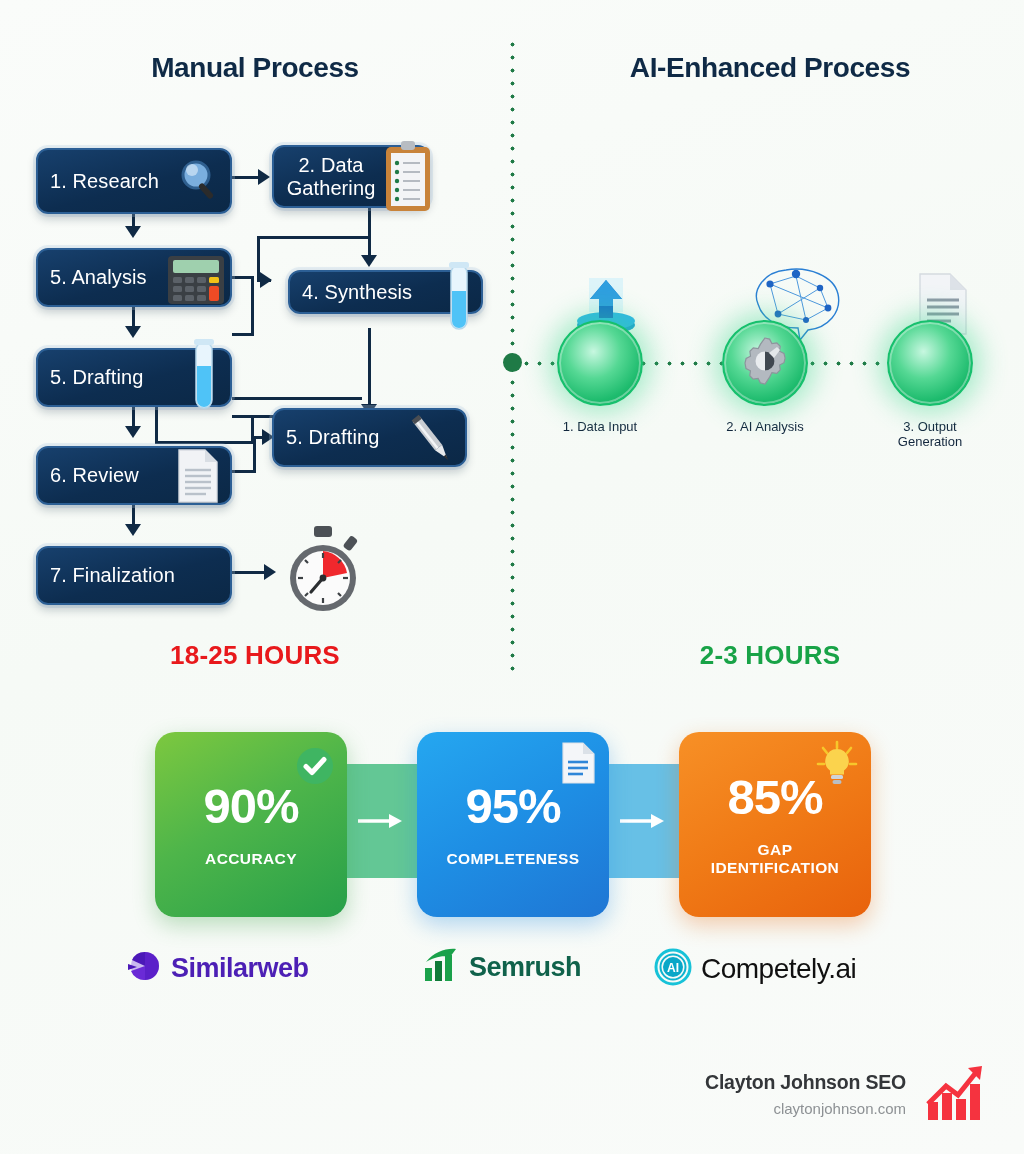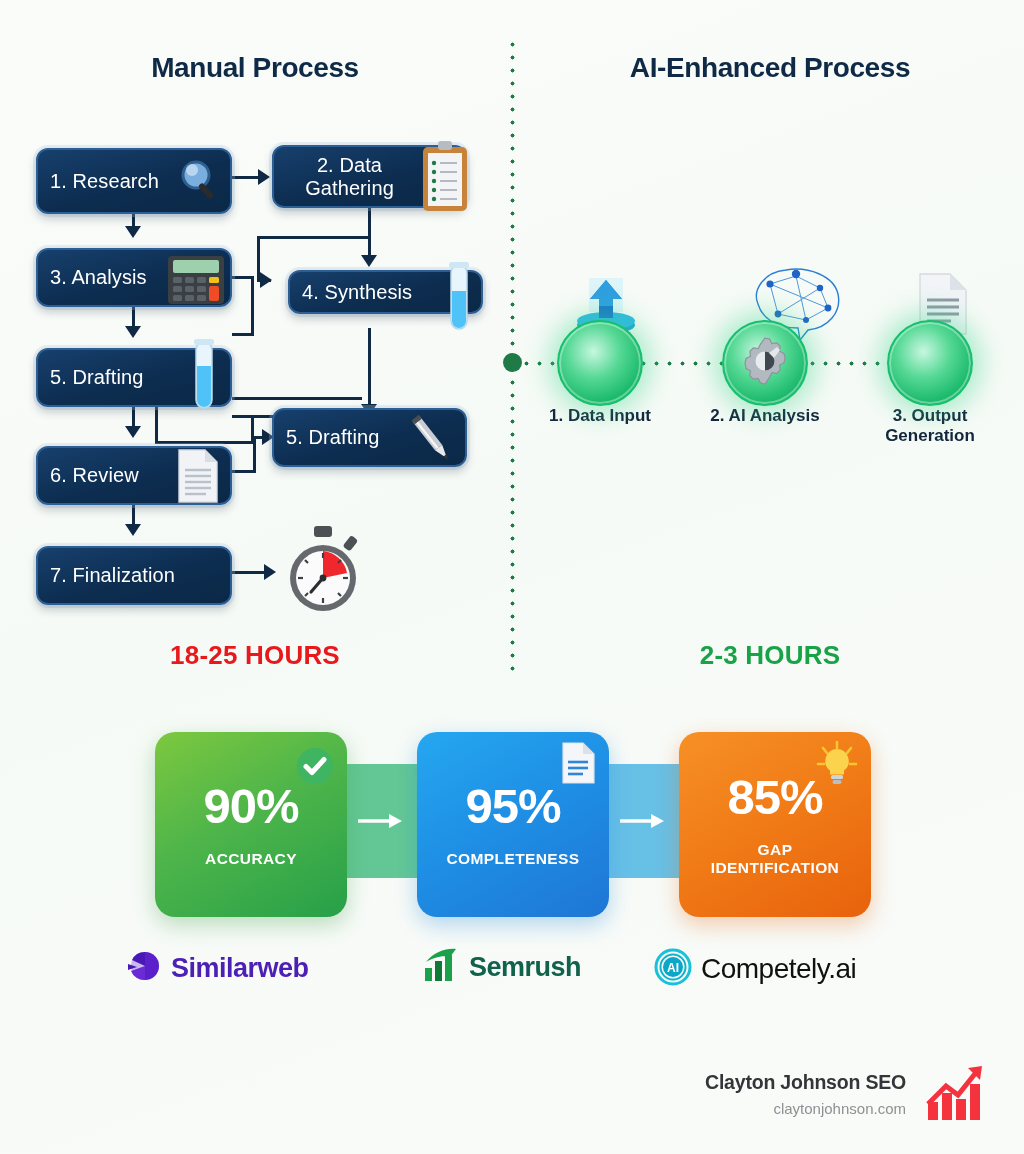--- a/index.html
+++ b/index.html
@@ -66,21 +66,21 @@
   
   .ai-step { position: absolute; text-align: center; }
   .ai-orb {
     position: relative; width: 86px; height: 86px; border-radius: 50%;
     margin: 0 auto;
     background: radial-gradient(circle at 42% 36%, #c7f7e0 0%, #55d894 38%, #1dbb6d 70%, #14a85f 100%);
     box-shadow: 0 0 26px 8px rgba(60,215,140,.42), inset 0 0 0 2px rgba(255,255,255,.35);
     border: 2px solid #16c06d;
   }
   .ai-label {
-    font-size: 17px; font-weight: 700; color: #12263d;
+    margin-top: 13px; font-size: 13px; font-weight: 400; color: #12263d;
     line-height: 1.17; white-space: pre-line;
   }
 
   
   .band { position: absolute; top: 764px; height: 114px; }
   .card {
     position: absolute; top: 732px; width: 192px; height: 185px;
     border-radius: 20px; color: #fff; text-align: center;
     display: flex; flex-direction: column; align-items: center; justify-content: center; gap: 10px;
   }
@@ -184,21 +184,21 @@
     <span class="lbl">1. Research</span>
     <span class="ico" style="right:8px; top:9px;">
       <svg width="44" height="42" viewBox="0 0 44 42">
         <circle cx="18" cy="16" r="13" fill="#7aaede" stroke="#2f5f8f" stroke-width="3"></circle>
         <circle cx="14" cy="11" r="6" fill="#cfe3f5" opacity=".75"></circle>
         <rect x="25" y="23" width="6" height="18" rx="3" fill="#2b2b2b" transform="rotate(-42 28 32)"></rect>
       </svg>
     </span>
   </div>
 
-  <div class="node" id="node-data-gathering" style="left:272px; top:145px; width:195px; height:63px; justify-content:center; padding-right:52px;">
+  <div class="node" id="node-data-gathering" style="left:272px; top:145px; width:158px; height:63px; justify-content:center; padding-right:52px;">
     <span class="lbl" style="text-align:center;">2. Data
 Gathering</span>
     <span class="ico" style="right:-4px; top:-8px;">
       <svg width="48" height="76" viewBox="0 0 48 76">
         <rect x="2" y="8" width="44" height="64" rx="5" fill="#c8833a"></rect>
         <rect x="7" y="14" width="34" height="53" fill="#f3f4f6"></rect>
         <rect x="17" y="2" width="14" height="9" rx="3" fill="#b7bcc2"></rect>
         <g fill="#1f7a46">
             <circle cx="13" cy="24" r="2.2"></circle>
             <circle cx="13" cy="33" r="2.2"></circle>
@@ -211,21 +211,21 @@
             <line x1="19" y1="33" x2="36" y2="33"></line>
             <line x1="19" y1="42" x2="36" y2="42"></line>
             <line x1="19" y1="51" x2="36" y2="51"></line>
             <line x1="19" y1="60" x2="36" y2="60"></line>
           </g>
       </svg>
     </span>
   </div>
 
   <div class="node" id="node-analysis" style="left:36px; top:248px; width:196px; height:59px;">
-    <span class="lbl">3. Analysis</span>
+    <span class="lbl">5. Analysis</span>
     <span class="ico" style="right:6px; top:6px;">
       <svg width="56" height="48" viewBox="0 0 56 48">
         <rect x="0" y="0" width="56" height="48" rx="4" fill="#3a3f44"></rect>
         <rect x="5" y="4" width="46" height="13" rx="2" fill="#9fd0ae"></rect>
         <g fill="#5b6168">
             <rect x="5" y="21" width="9" height="6" rx="1.5"></rect>
             <rect x="17" y="21" width="9" height="6" rx="1.5"></rect>
             <rect x="29" y="21" width="9" height="6" rx="1.5"></rect>
         <rect x="5" y="30" width="9" height="6" rx="1.5"></rect>
             <rect x="17" y="30" width="9" height="6" rx="1.5"></rect>

